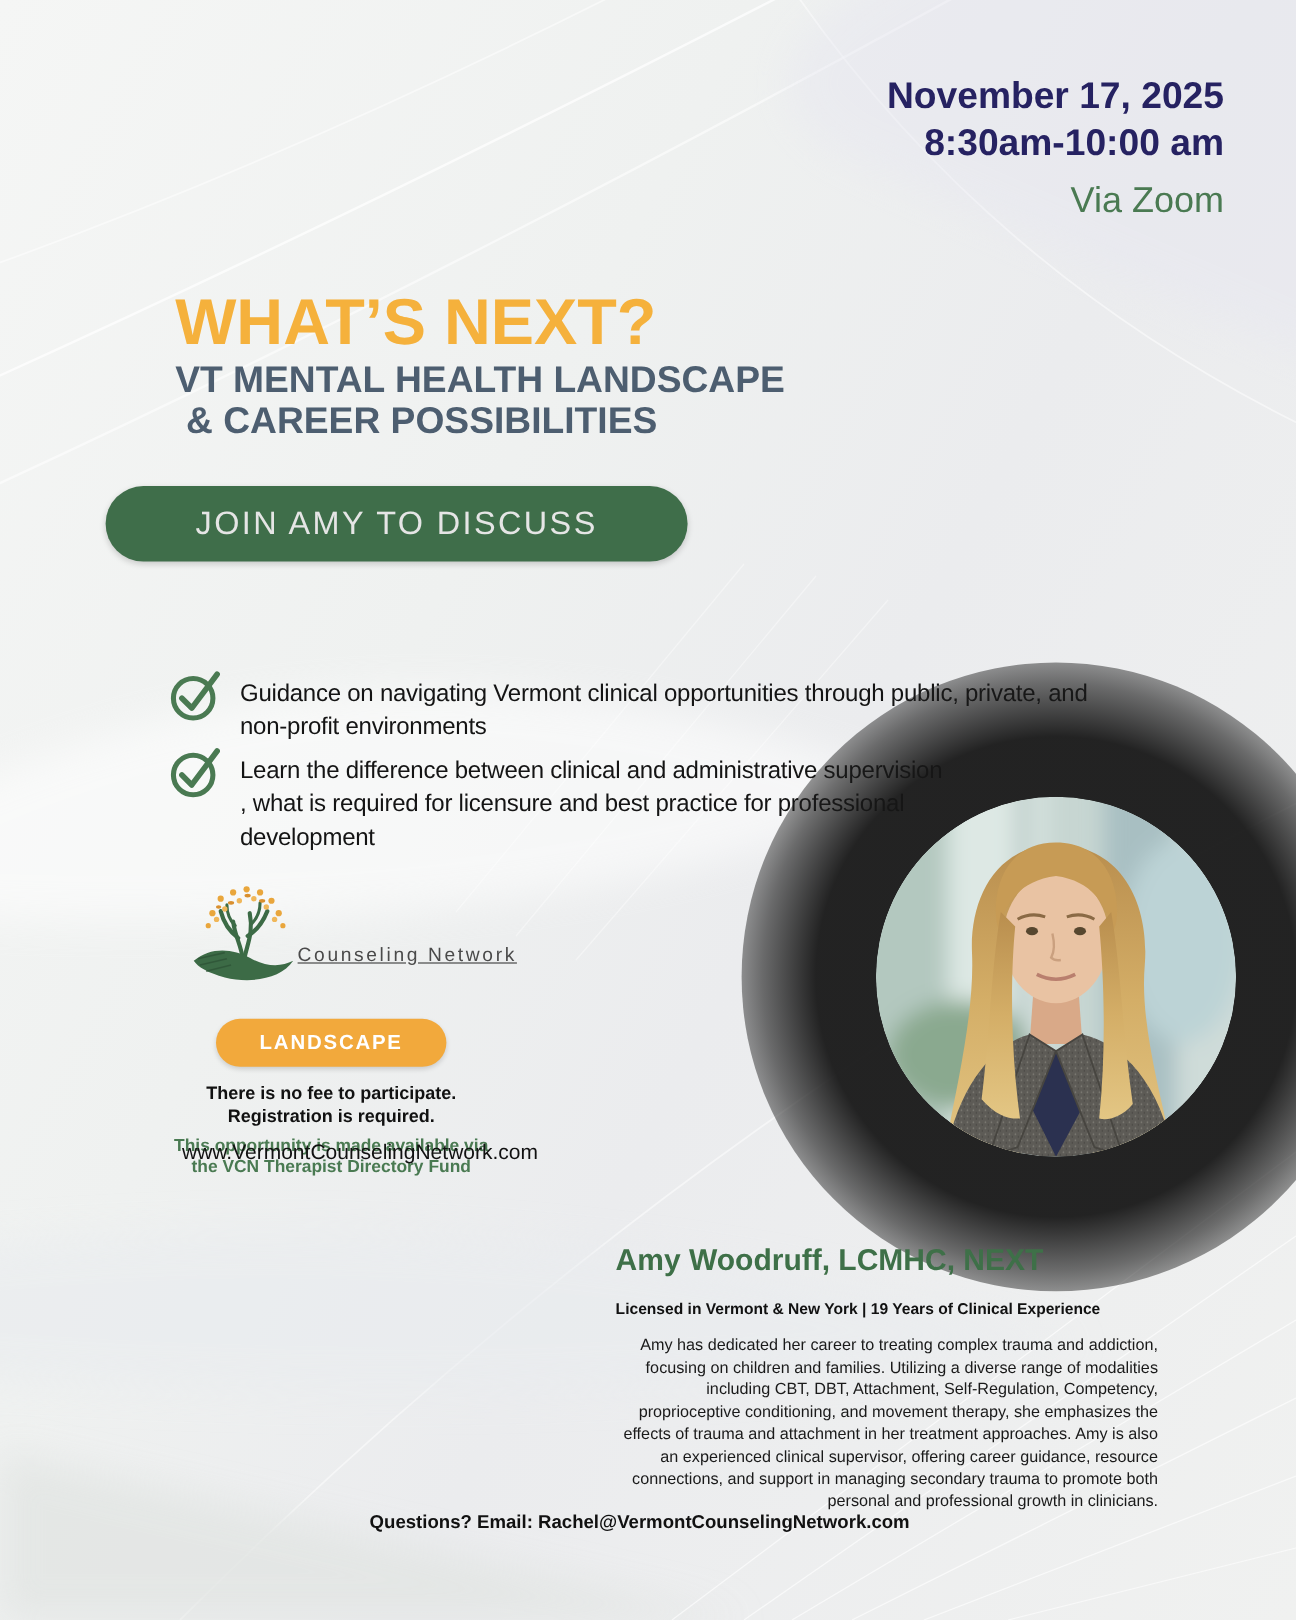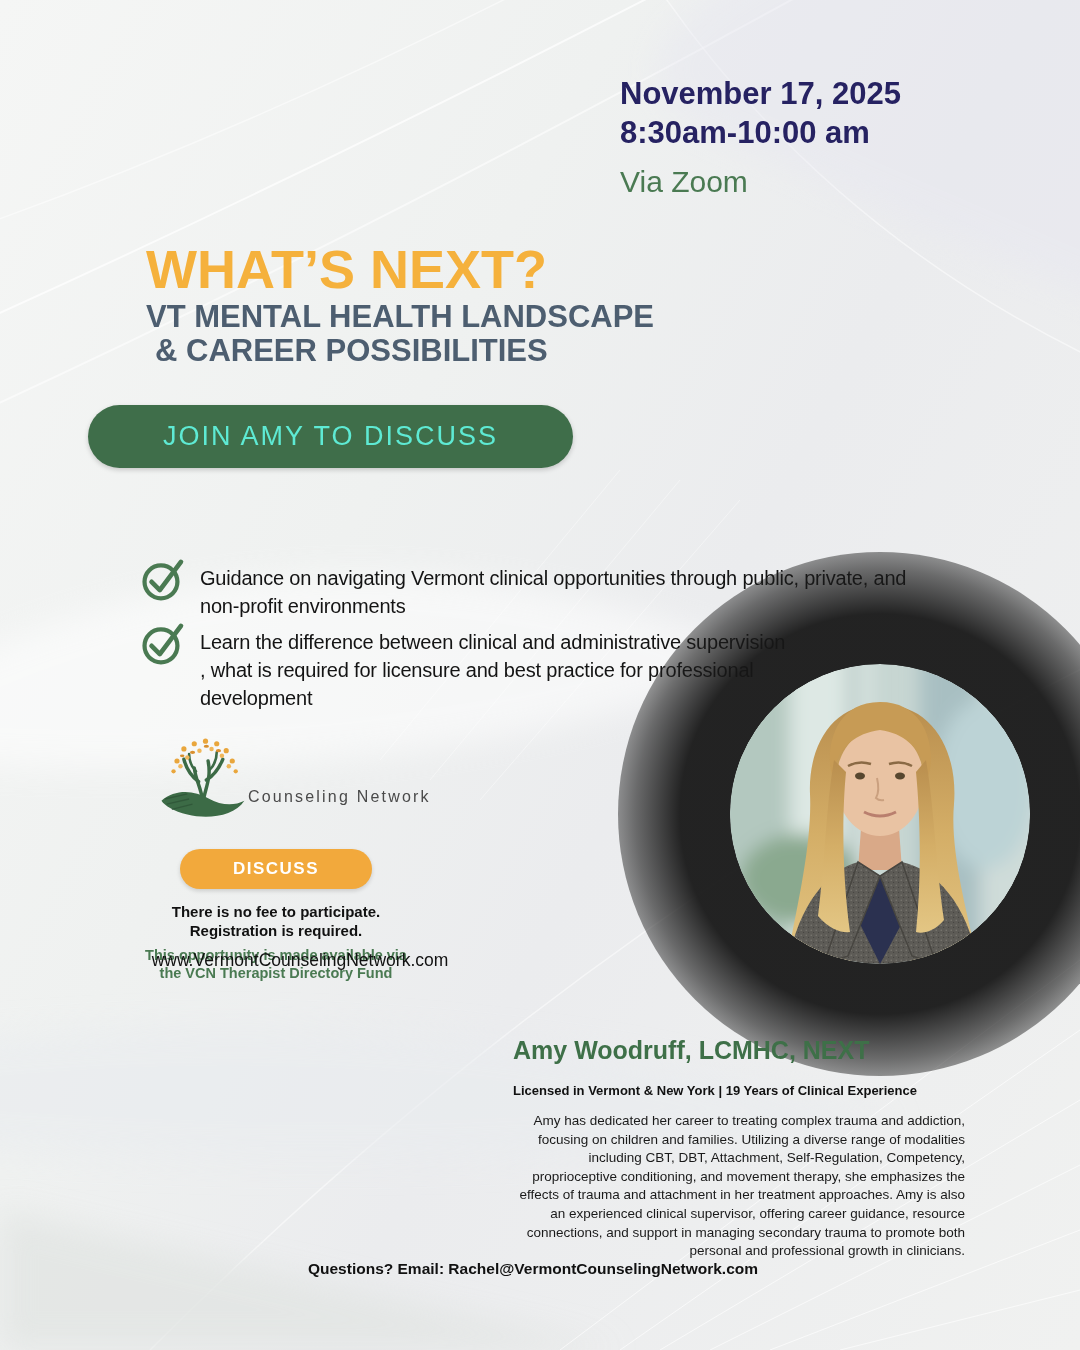--- a/index.html
+++ b/index.html
@@ -5,48 +5,48 @@
   html,body{margin:0;padding:0;background:#d8d8d8;}
   .canvas{
     position:relative;width:1080px;height:1350px;overflow:hidden;
     background:linear-gradient(118deg,#f5f6f5 0%,#eff1f0 35%,#ebecee 58%,#f0f1f0 100%);
     font-family:"Liberation Sans",sans-serif;color:#1b1b1b;
   }
   .bg-svg{position:absolute;inset:0;}
   .abs{position:absolute;}
 
   
-  .date-block{left:620px;top:74px;width:400px;text-align:left;}
+  .date-block{left:620px;top:60px;width:400px;text-align:right;}
   .date-line{font-size:31px;font-weight:bold;color:#262262;line-height:39px;letter-spacing:0px;}
   .via-zoom{font-size:30px;color:#4a7a52;margin-top:13px;font-weight:400;}
 
   
   .main-title{left:146px;top:238px;font-size:54px;font-weight:800;color:#f5b13c;letter-spacing:0px;}
   .subtitle{left:146px;top:300px;font-size:31px;font-weight:800;color:#4d5e70;line-height:34px;}
   .subtitle .l2{padding-left:9px;}
 
   
   .cta-pill{left:88px;top:405px;width:485px;height:63px;border-radius:32px;background:#3f6e4a;
-    display:flex;align-items:center;justify-content:center;color:#5eead4;font-size:27px;letter-spacing:2px;
+    display:flex;align-items:center;justify-content:center;color:#e5e5e5;font-size:27px;letter-spacing:2px;
     box-shadow:0 2px 5px rgba(0,0,0,0.18);}
 
   
   .bullet{display:flex;align-items:flex-start;}
   .bullet .ck{width:47px;height:47px;flex:0 0 47px;margin-right:12px;}
   .bullet .tx{font-size:20px;line-height:28px;color:#141414;letter-spacing:-0.2px;padding-top:8px;}
   .b1{left:141px;top:500px;width:820px;}
   .b2{left:141px;top:556px;width:790px;}
   .b3{left:141px;top:620px;width:650px;}
 
   
   .logo{left:158px;top:726px;width:300px;height:110px;}
   .logo svg{position:absolute;left:0;top:4px;}
   .logo .name{position:absolute;left:84px;top:14px;font-family:"DejaVu Serif",serif;font-style:italic;
     font-weight:bold;font-size:42px;color:#1d1d1b;}
-  .logo .tagline{position:absolute;left:90px;top:62px;font-size:16px;letter-spacing:2.2px;color:#4a4a4a;}
+  .logo .tagline{position:absolute;left:90px;top:62px;font-size:16px;letter-spacing:2.2px;color:#4a4a4a;text-decoration:underline;}
 
   
   .register-btn{left:180px;top:849px;width:192px;height:40px;border-radius:20px;background:#f2a93c;border:none;
     display:flex;align-items:center;justify-content:center;color:#fff;font-size:17px;font-weight:bold;
     letter-spacing:1.5px;cursor:pointer;box-shadow:0 2px 4px rgba(0,0,0,0.15);}
   .fee-note{left:146px;top:902px;width:260px;text-align:center;font-size:15px;font-weight:bold;line-height:19px;color:#111;}
   .fund-note{left:141px;top:946px;width:270px;text-align:center;font-size:14.5px;font-weight:bold;line-height:18px;color:#4a7a52;}
   .website{left:120px;top:950px;width:360px;text-align:center;font-size:17.5px;color:#111;}
 
   
@@ -168,21 +168,21 @@
       <g stroke="#2e5437" stroke-width="1.6" fill="none" opacity="0.8">
         <path d="M8 72 L34 66"></path>
           <path d="M10 78 L36 72"></path>
           <path d="M16 84 L40 78"></path>
       </g>
     </svg>
     <div class="tagline">Counseling Network</div>
   </div>
 
   <button class="abs register-btn">
-    <span>DISCUSS</span>
+    <span>LANDSCAPE</span>
   </button>
   <div class="abs fund-note">This opportunity is made available via the VCN Therapist Directory Fund</div>
   <div class="abs fee-note">
     <div>There is no fee to participate.</div>
     <div>Registration is required.</div>
   </div>
   <div class="abs website">www.VermontCounselingNetwork.com</div>
 
   <div class="abs photo-halo"></div>
   <div class="abs photo-circle">

